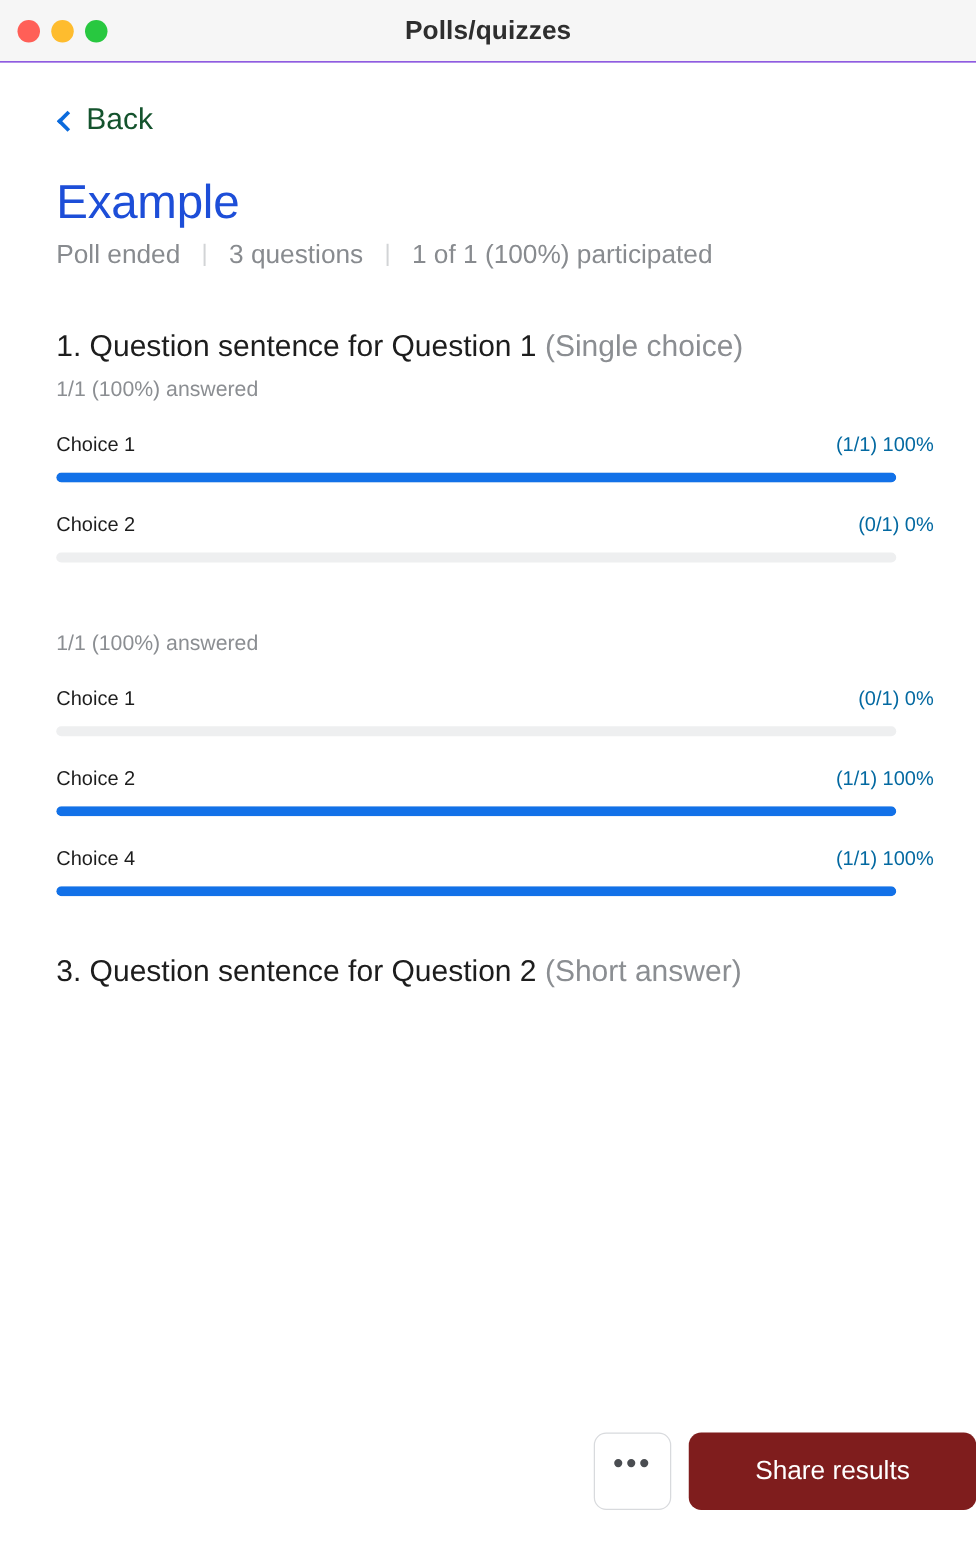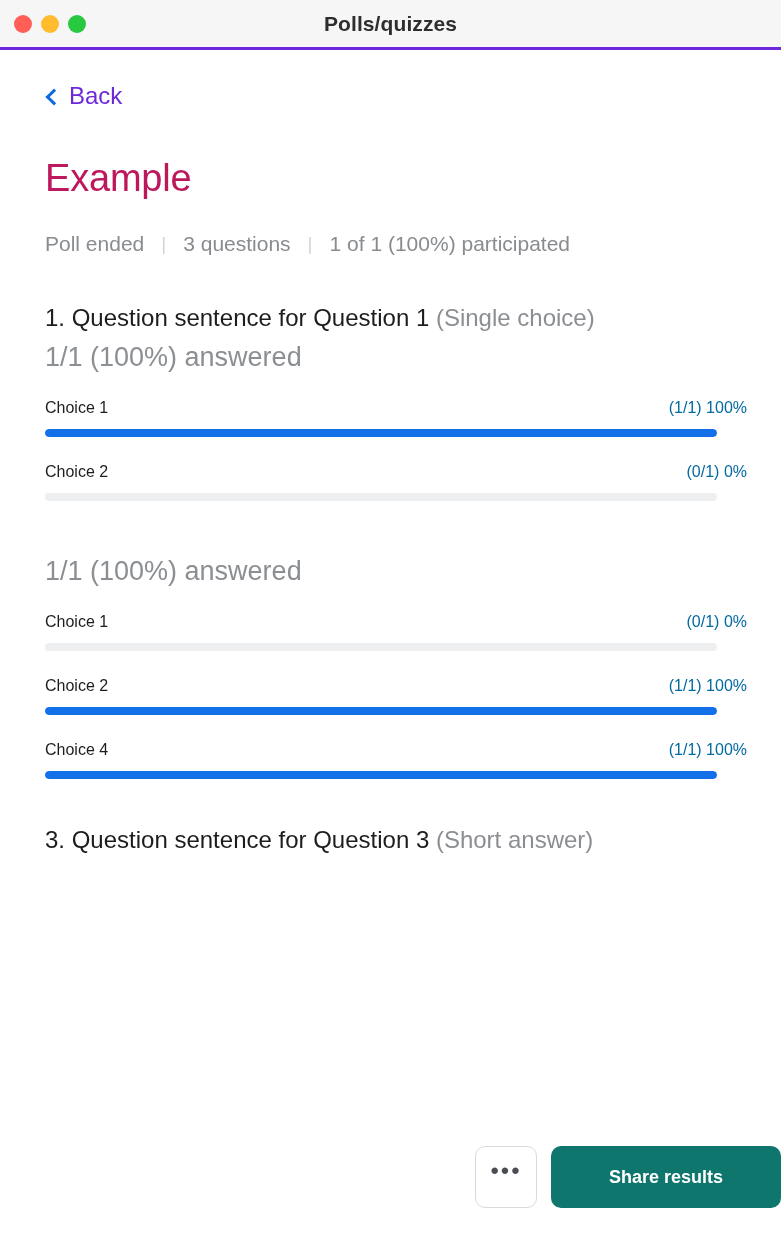--- a/index.html
+++ b/index.html
@@ -9,21 +9,21 @@
     font-family: "Liberation Sans", sans-serif;
     background: #ffffff;
     overflow: hidden;
   }
 
   
   .titlebar {
     position: relative;
     height: 50px;
     background: #f6f6f6;
-    border-bottom: 3px solid #6d28d9;
+    border-bottom: 1px solid #6d28d9;
     display: flex;
     align-items: center;
   }
   .traffic {
     position: absolute;
     left: 14px;
     top: 50%;
     transform: translateY(-50%);
     display: flex;
     gap: 9px;
@@ -45,46 +45,46 @@
   .content {
     padding: 28px 34px 0 45px;
     height: calc(1244px - 50px);
     position: relative;
   }
 
   .back-row {
     display: flex;
     align-items: center;
     gap: 9px;
-    color: #6d28d9;
+    color: #14532d;
     font-size: 24px;
     cursor: pointer;
     width: fit-content;
     margin-top: 4px;
   }
   .chev {
     display: inline-block;
     width: 12px; height: 12px;
     border-left: 3px solid #0b6bdd;
     border-bottom: 3px solid #0b6bdd;
     transform: rotate(45deg);
     margin-left: 3px;
     margin-top: 1px;
   }
 
   .poll-title {
-    margin-top: 47px;
+    margin-top: 31px;
     font-size: 38px;
     font-weight: 400;
-    color: #be185d;
+    color: #1d4ed8;
     letter-spacing: -.2px;
   }
 
   .meta {
-    margin-top: 32px;
+    margin-top: 8px;
     display: flex;
     align-items: center;
     color: #888b8f;
     font-size: 21px;
   }
   .meta .sep {
     color: #d2d4d6;
     margin: 0 17px;
     font-size: 19px;
   }
@@ -95,21 +95,21 @@
   .q-head {
     font-size: 24px;
     color: #1d1d1d;
     line-height: 1.25;
   }
   .q-num { display: inline; }
   .q-text { display: inline; }
   .q-type { color: #8b8e92; }
   .q-sub {
     margin-top: 9px;
-    font-size: 27px;
+    font-size: 17px;
     color: #8b8e92;
   }
 
   .choice { margin-top: 26px; }
   .choice-row {
     display: flex;
     justify-content: space-between;
     align-items: baseline;
     font-size: 16px;
     color: #1d1d1d;
@@ -150,26 +150,26 @@
     justify-content: center;
     font-size: 24px;
     color: #4a4d51;
     cursor: pointer;
     letter-spacing: 2px;
     padding-bottom: 12px;
   }
   .share-btn {
     height: 62px;
     min-width: 230px;
-    background: #0f766e;
+    background: #7f1d1d;
     color: #fff;
     border: none;
     border-radius: 10px;
-    font-size: 18px;
-    font-weight: bold;
+    font-size: 21px;
+    font-weight: normal;
     font-family: "Liberation Sans", sans-serif;
     cursor: pointer;
     padding: 0 28px;
   }
 </style>
 </head>
 <body>
 
 <div class="titlebar">
   <div class="traffic">
@@ -262,21 +262,21 @@
           <div class="bar-fill" style="width: 100%;"></div>
         </div>
       </div>
     </div>
 
     <div class="q-gap"></div>
 
     <div class="q-block">
       <div class="q-head">
         <span class="q-num">3.</span>
-        <span class="q-text">Question sentence for Question 3</span>
+        <span class="q-text">Question sentence for Question 2</span>
         <span class="q-type">(Short answer)</span>
       </div>
     </div>
 
   </div>
 
   <div class="footer">
     <div class="more-btn">•••</div>
     <button class="share-btn">Share results</button>
   </div>

